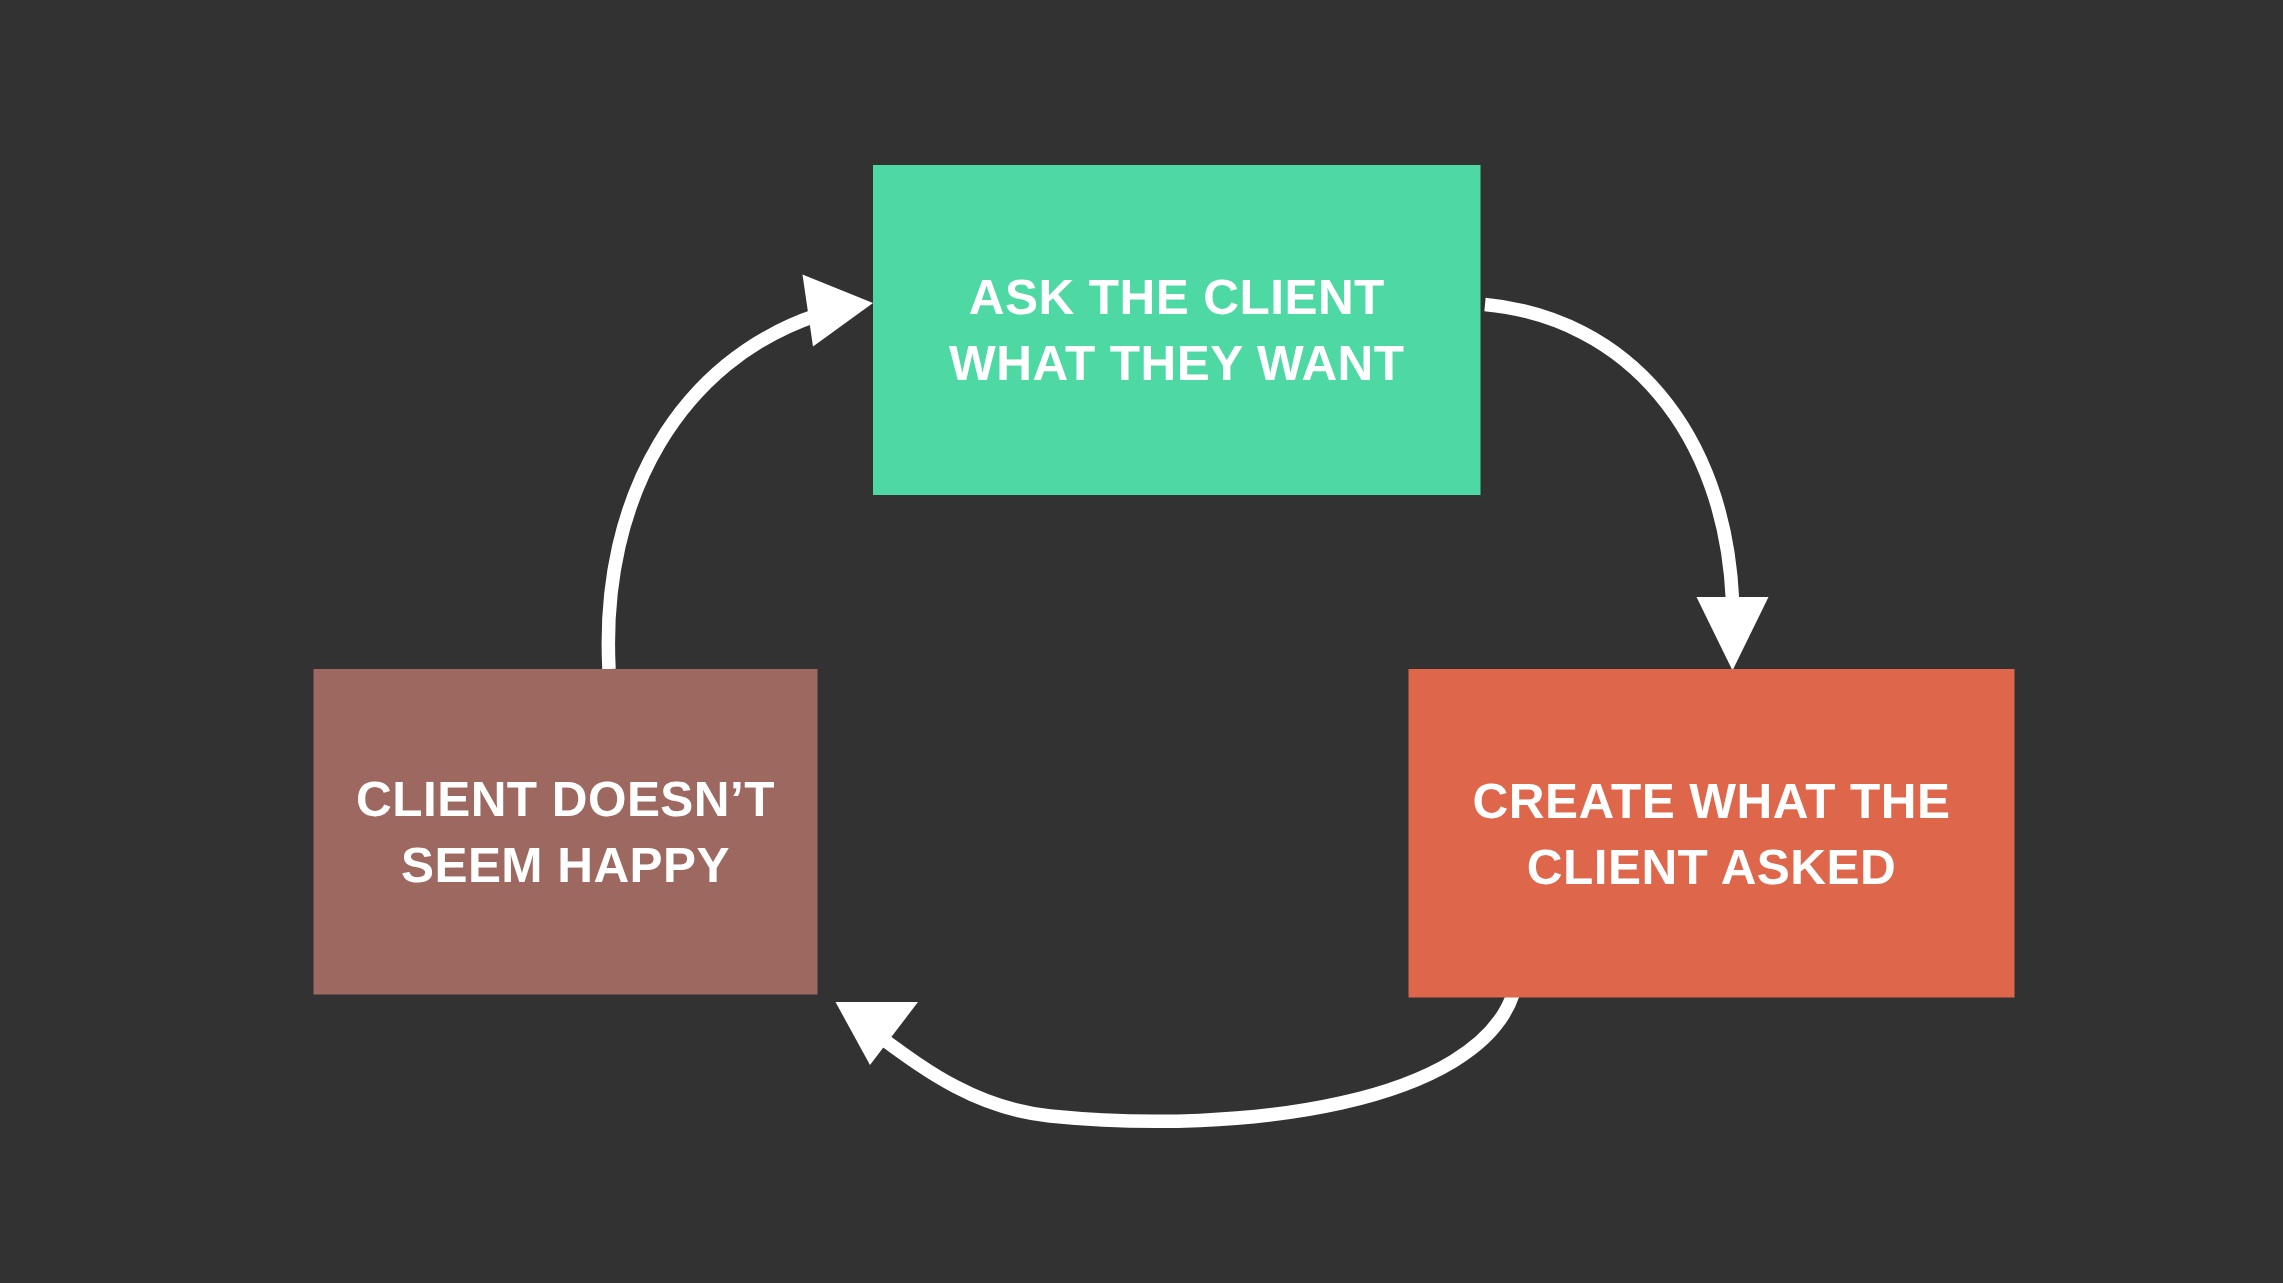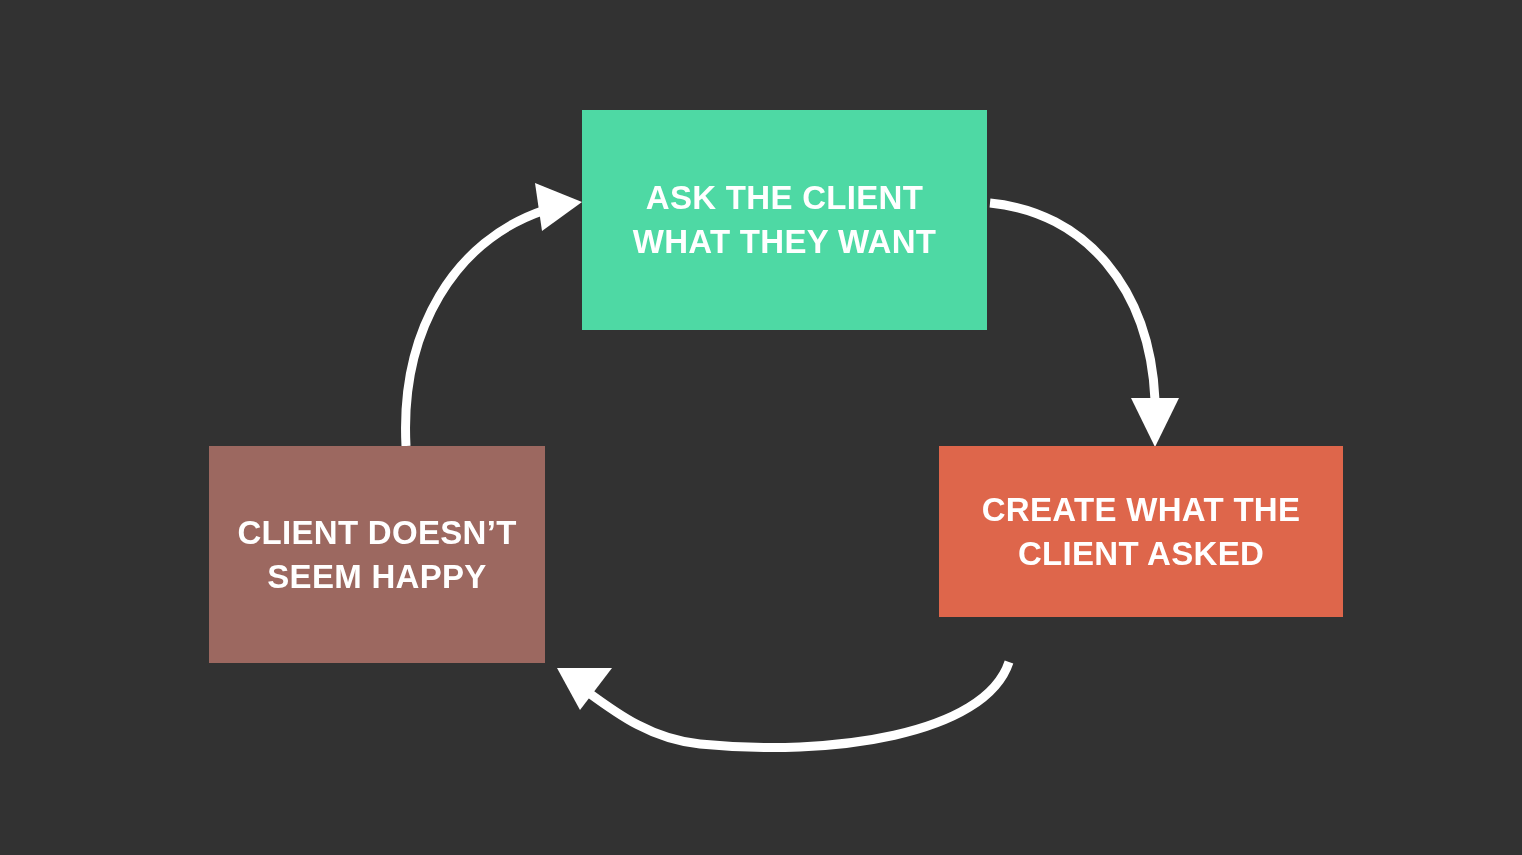--- a/index.html
+++ b/index.html
@@ -74,21 +74,21 @@
       <path class="arrow-path" d="M 406 446 C 400 330, 455 240, 545 210"></path>
       <polygon class="arrow-head" points="582,202 535,183 542,231"></polygon>
     </g>
   </svg>
 
   <div class="node" style="left:582px; top:110px; width:405px; height:220px; background:#4ED9A4;">
     <span class="node-label">ASK THE CLIENT
 WHAT THEY WANT</span>
   </div>
 
-  <div class="node" style="left:939px; top:446px; width:404px; height:171px; background:#DE664B;">
+  <div class="node" style="left:939px; top:446px; width:404px; height:219px; background:#DE664B;">
     <span class="node-label">CREATE WHAT THE
 CLIENT ASKED</span>
   </div>
 
   <div class="node" style="left:209px; top:446px; width:336px; height:217px; background:#9C6860;">
     <span class="node-label">CLIENT DOESN’T
 SEEM HAPPY</span>
   </div>
 
 </div>

